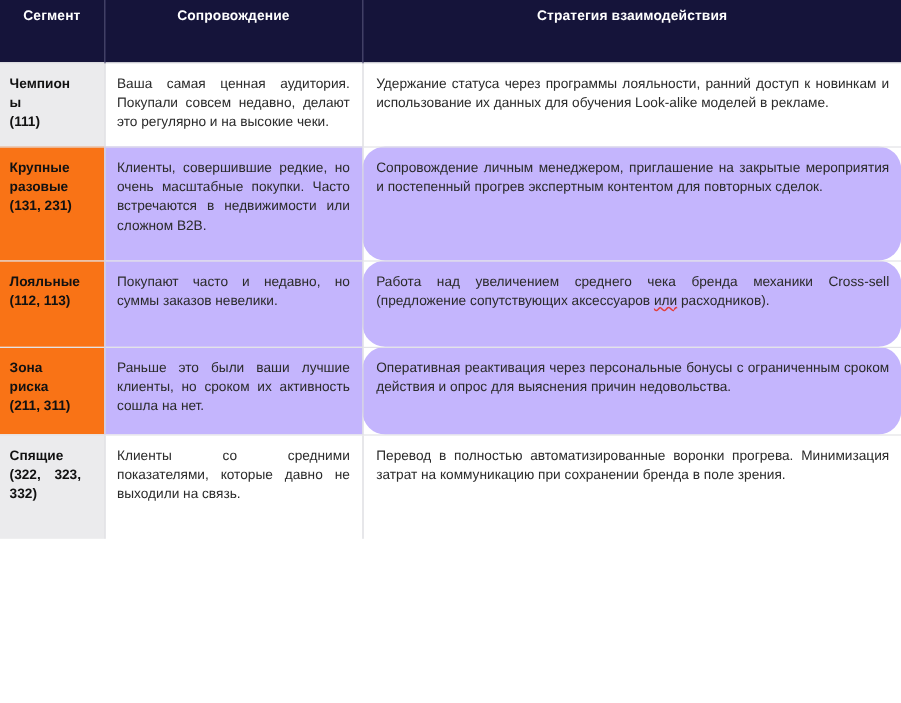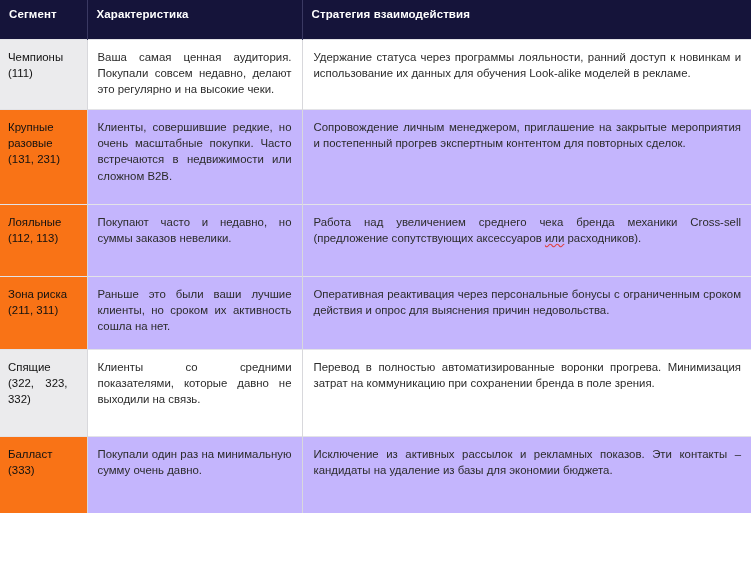--- a/index.html
+++ b/index.html
@@ -26,24 +26,24 @@
   .segment-table col.c-strategy     { width: 449px; }
 
   
   thead tr {
     background: #15143a;
   }
   thead th {
     color: #ffffff;
     font-size: 11.5px;
     font-weight: bold;
-    text-align: left;
+    text-align: center;
     vertical-align: top;
     padding: 8px 9px 0 9px;
-    height: 39px;
+    height: 52px;
     box-sizing: border-box;
     letter-spacing: 0.1px;
     border-right: 1px solid #3a3962;
   }
   thead th:last-child { border-right: none; }
 
   
   tbody td {
     font-size: 11.4px;
     line-height: 16.4px;
@@ -52,24 +52,24 @@
     padding: 9px 10px 9px 10px;
     box-sizing: border-box;
     text-align: justify;
     text-justify: inter-word;
     border-right: 1px solid #d8d8dc;
     border-top: 1px solid #e3e3e7;
     word-break: normal;
     overflow-wrap: break-word;
     hyphens: none;
   }
-  tbody td:last-child { border-right: none; }
+  tbody td:last-child { border-right: none; border-radius: 19px; }
 
   tbody td.seg {
-    font-weight: normal;
+    font-weight: bold;
     color: #111111;
     background: #ebebed;
     padding-left: 8px;
     padding-right: 19px;
   }
 
   tbody tr.alt td { background: #c4b5fd; }
   tbody tr.alt td.seg { background: #f97316; }
 
   tbody tr td.strategy { padding-left: 11px; padding-right: 10px; }
@@ -95,21 +95,21 @@
 
 <table class="segment-table">
   <colgroup>
     <col class="c-segment">
     <col class="c-character">
     <col class="c-strategy">
   </colgroup>
   <thead>
     <tr>
       <th>Сегмент</th>
-      <th>Характеристика</th>
+      <th>Сопровождение</th>
       <th>Стратегия взаимодействия</th>
     </tr>
   </thead>
   <tbody>
 
     <tr class="row" data-h="70">
       <td class="seg">
         <div>Чемпионы</div>
         <div>(111)</div>
       </td>
@@ -147,23 +147,15 @@
 
     <tr class="row" data-h="87">
       <td class="seg">
         <div>Спящие</div>
         <div>(322, 323, 332)</div>
       </td>
       <td class="character">Клиенты со средними показателями, которые давно не выходили на связь.</td>
       <td class="strategy">Перевод в полностью автоматизированные воронки прогрева. Минимизация затрат на коммуникацию при сохранении бренда в поле зрения.</td>
     </tr>
 
-    <tr class="row alt" data-h="77">
-      <td class="seg">
-        <div>Балласт</div>
-        <div>(333)</div>
-      </td>
-      <td class="character">Покупали один раз на минимальную сумму очень давно.</td>
-      <td class="strategy">Исключение из активных рассылок и рекламных показов. Эти контакты – кандидаты на удаление из базы для экономии бюджета.</td>
-    </tr>
 
   </tbody>
 </table>
 
 </body></html>

